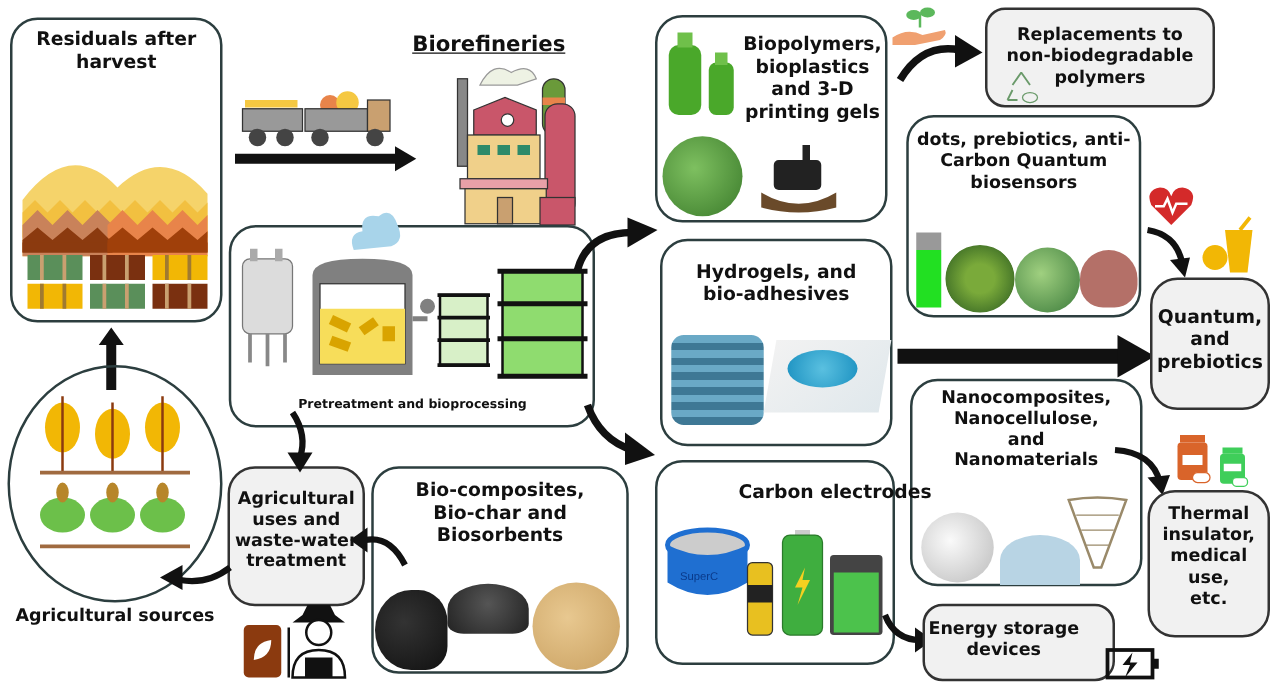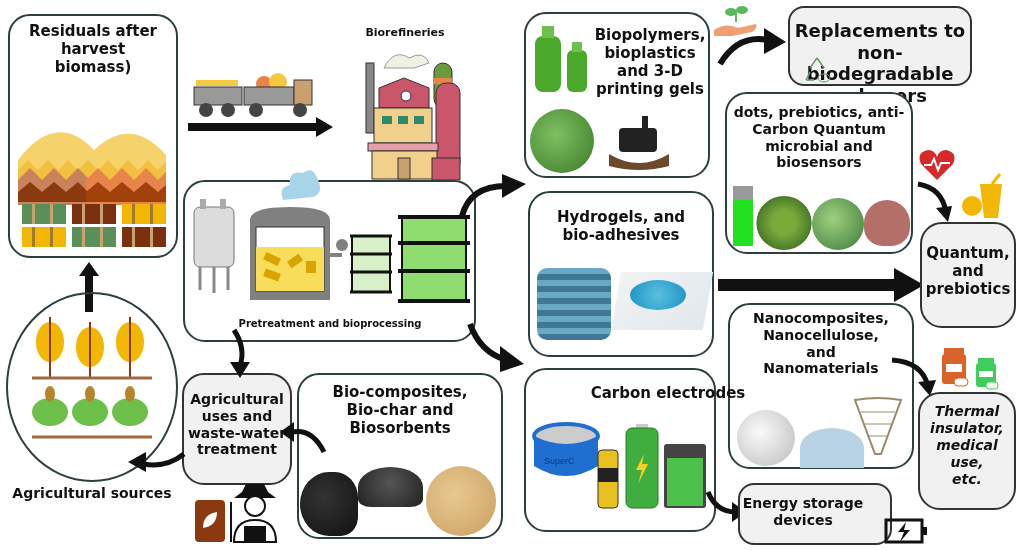--- a/index.html
+++ b/index.html
@@ -10,21 +10,20 @@
   .abs{position:absolute;}
   svg{overflow:visible;}
 </style>
 </head>
 <body>
 
 <div class="box" style="left:8px;top:14px;width:170px;height:244px;"></div>
 <div class="lbl" style="left:8px;top:22px;width:170px;font-size:15px;">
   <div>Residuals after</div>
   <div>harvest</div>
-  <div>biomass)</div>
 </div>
 <svg class="abs" style="left:16px;top:110px" width="155" height="140" viewBox="0 0 155 140">
   <path d="M2,50 Q40,0 78,40 Q115,5 150,45 L150,95 L2,95 Z" fill="#f5d36a"></path>
   <path d="M2,60 L12,50 L22,60 L32,50 L42,60 L52,50 L62,60 L72,50 L82,60 L92,50 L102,60 L112,50 L122,60 L132,50 L142,60 L150,52 L150,80 L2,80Z" fill="#f2c040"></path>
   <path d="M2,70 L14,58 L26,70 L38,58 L50,70 L62,58 L74,70 L74,95 L2,95Z" fill="#c9825a"></path>
   <path d="M70,70 L82,58 L94,70 L106,58 L118,70 L130,58 L142,70 L150,62 L150,95 L70,95Z" fill="#e8844a"></path>
   <path d="M2,82 L14,72 L26,82 L38,72 L50,82 L62,72 L72,82 L72,92 L2,92Z" fill="#8b3a0f"></path>
   <rect x="2" y="84" width="72" height="8" fill="#8b3a0f"></rect>
   <path d="M70,82 L82,72 L94,82 L106,72 L118,82 L130,72 L142,82 L150,75 L150,92 L70,92Z" fill="#a0400a"></path>
   <rect x="70" y="84" width="80" height="8" fill="#a0400a"></rect>
@@ -91,21 +90,21 @@
   <circle cx="14" cy="40" r="7" fill="#444"></circle>
     <circle cx="36" cy="40" r="7" fill="#444"></circle>
     <circle cx="64" cy="40" r="7" fill="#444"></circle>
     <circle cx="108" cy="40" r="7" fill="#444"></circle>
 </svg>
 <svg class="abs" style="left:188px;top:117px" width="145" height="20">
   <rect x="0" y="6" width="130" height="8" fill="#111"></rect>
   <polygon points="128,0 145,10 128,20" fill="#111"></polygon>
 </svg>
 
-<div class="lbl" style="left:330px;top:26px;width:150px;font-size:11px;">Biorefineries</div>
+<div class="lbl" style="left:316px;top:26px;width:150px;font-size:17px;text-decoration:underline;">Biorefineries</div>
 <svg class="abs" style="left:344px;top:48px" width="118" height="135">
   <path d="M40,20 Q50,0 65,10 Q80,2 85,15 L70,20Z" fill="#eef2e4" stroke="#999"></path>
   <rect x="22" y="15" width="8" height="70" fill="#888" stroke="#333"></rect>
   <rect x="110" y="10" width="0" height="0"></rect>
   <rect x="90" y="15" width="18" height="45" rx="9" fill="#6a9a3a" stroke="#333"></rect>
   <rect x="90" y="30" width="18" height="6" fill="#e8844a"></rect>
   <rect x="92" y="35" width="24" height="90" rx="10" fill="#c9566a" stroke="#333"></rect>
   <path d="M35,40 L60,30 L85,40 L85,60 L35,60Z" fill="#c9566a" stroke="#333"></path>
   <circle cx="62" cy="48" r="5" fill="#fff" stroke="#333"></circle>
   <rect x="30" y="60" width="58" height="35" fill="#f0d08a" stroke="#333"></rect>
@@ -213,35 +212,34 @@
   <path d="M24,18 L24,8" stroke="#5cb85c" stroke-width="2"></path>
   <ellipse cx="19" cy="8" rx="6" ry="4" fill="#5cb85c"></ellipse>
     <ellipse cx="30" cy="6" rx="6" ry="4" fill="#5cb85c"></ellipse>
 </svg>
 <svg class="abs" style="left:718px;top:24px" width="70" height="42">
   <path d="M2,40 Q20,10 50,16" stroke="#111" stroke-width="6" fill="none"></path>
   <polygon points="46,4 68,18 46,30" fill="#111"></polygon>
 </svg>
 
 <div class="box grey" style="left:788px;top:6px;width:184px;height:80px;border-radius:16px;"></div>
-<div class="lbl" style="left:788px;top:20px;width:184px;font-size:18px;">
+<div class="lbl" style="left:788px;top:20px;width:184px;font-size:14px;">
   <div>Replacements to</div>
   <div>non-biodegradable</div>
   <div>polymers</div>
 </div>
 <svg class="abs" style="left:802px;top:56px" width="30" height="28">
   <path d="M15,2 L22,12 M15,2 L8,12 M4,24 L12,24 M4,24 L8,16" stroke="#6a9a6a" stroke-width="1.5" fill="none"></path>
   <ellipse cx="22" cy="22" rx="6" ry="4" fill="none" stroke="#6a9a6a"></ellipse>
 </svg>
 
 <div class="box" style="left:725px;top:92px;width:188px;height:162px;"></div>
 <div class="lbl" style="left:725px;top:104px;width:188px;font-size:14px;">
   <div>dots, prebiotics, anti-</div>
   <div>Carbon Quantum</div>
-  <div>microbial and</div>
   <div>biosensors</div>
 </div>
 <svg class="abs" style="left:731px;top:184px" width="24" height="64">
   <rect x="2" y="2" width="20" height="14" fill="#999"></rect>
     <rect x="2" y="16" width="20" height="46" fill="#22e022"></rect>
 </svg>
 <div class="abs" style="left:756px;top:196px;width:56px;height:54px;border-radius:50%;background:radial-gradient(circle,#7aaa3a 30%,#4a7a2a 70%,transparent 72%);"></div>
 <div class="abs" style="left:812px;top:198px;width:52px;height:52px;border-radius:50%;background:radial-gradient(circle at 40% 40%,#a0d080,#3a7a3a);"></div>
 <div class="abs" style="left:864px;top:200px;width:46px;height:46px;border-radius:50% 50% 40% 40%;background:#b47068;"></div>
 
@@ -305,21 +303,21 @@
     <rect x="2" y="7" width="20" height="24" rx="3" fill="#3fce5a"></rect>
     <rect x="5" y="15" width="14" height="6" fill="#fff"></rect>
   <rect x="12" y="26" width="12" height="7" rx="3" fill="#fff" stroke="#3fce5a"></rect>
 </svg>
 <svg class="abs" style="left:890px;top:356px" width="50" height="40">
   <path d="M2,4 Q32,6 38,30" stroke="#111" stroke-width="5" fill="none"></path>
   <polygon points="28,26 46,24 40,40" fill="#111"></polygon>
 </svg>
 
 <div class="box grey" style="left:918px;top:392px;width:98px;height:118px;"></div>
-<div class="lbl" style="left:918px;top:403px;width:98px;font-size:14px;line-height:1.22;font-style:italic;">
+<div class="lbl" style="left:918px;top:403px;width:98px;font-size:14px;line-height:1.22;">
   <div>Thermal</div>
   <div>insulator,</div>
   <div>medical</div>
   <div>use,</div>
   <div>etc.</div>
 </div>
 
 <div class="box" style="left:524px;top:368px;width:192px;height:164px;"></div>
 <div class="lbl" style="left:524px;top:384px;width:192px;font-size:15px;padding-left:48px;">Carbon electrodes</div>
 <svg class="abs" style="left:532px;top:422px" width="68" height="70">

